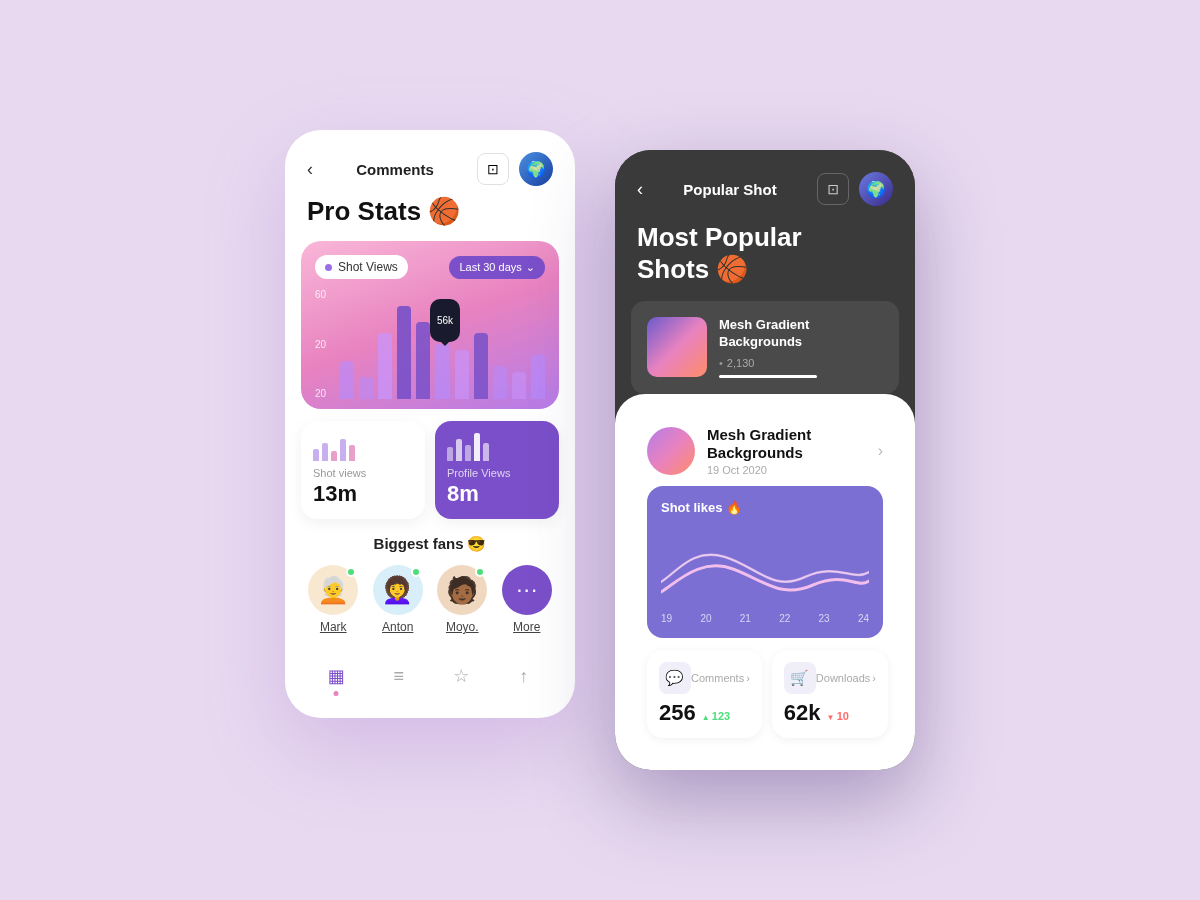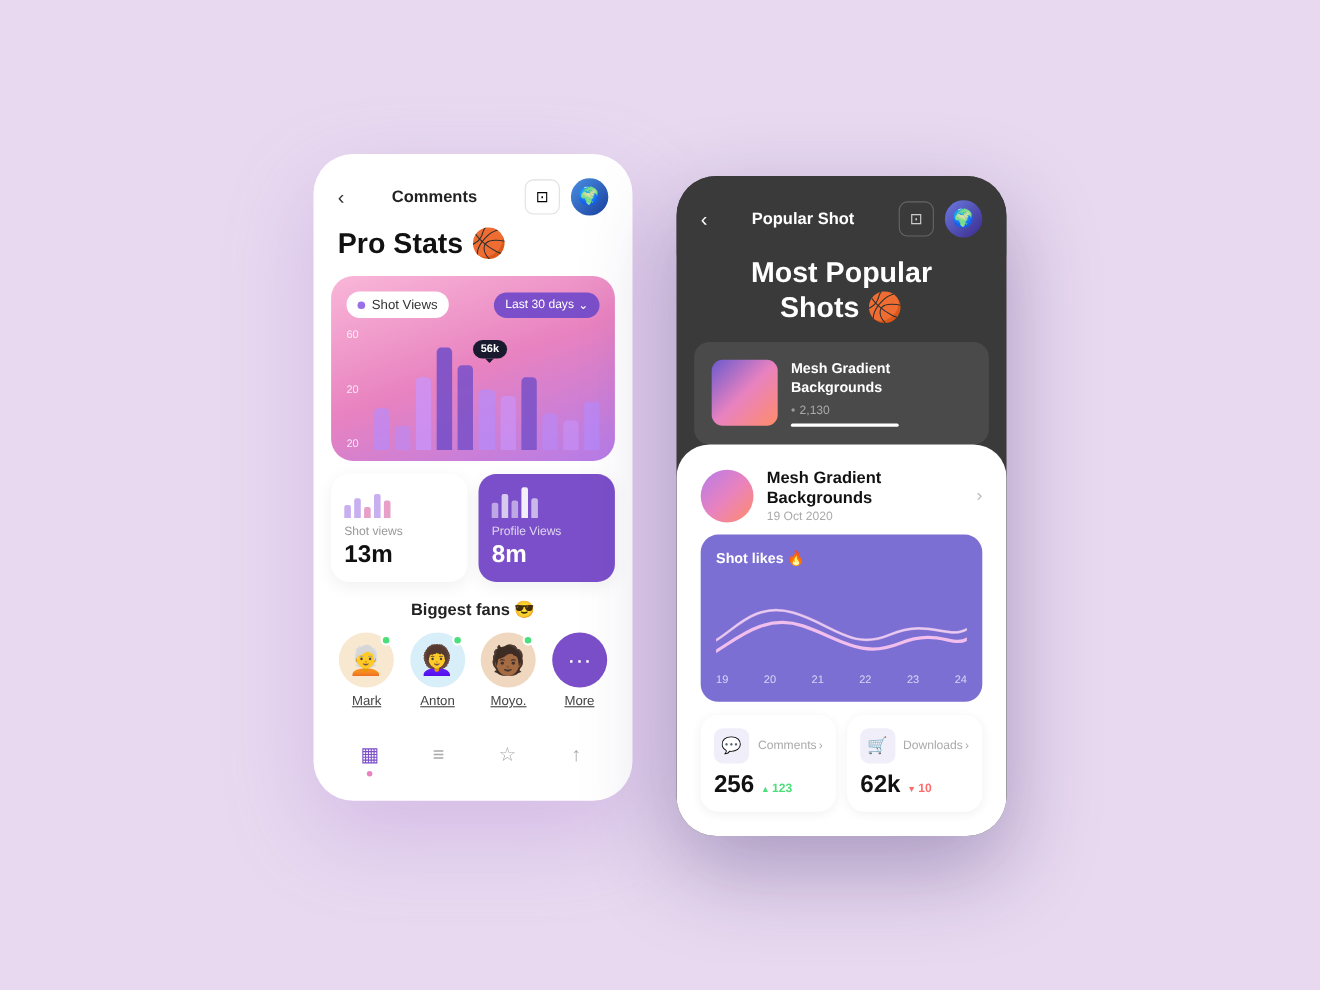--- a/index.html
+++ b/index.html
@@ -151,22 +151,22 @@
     }
     .bar {
       border-radius: 4px 4px 0 0;
       flex: 1;
     }
     .tooltip-bubble {
       position: absolute;
       background: #1a1a2e;
       color: white;
       font-size: 10px;
-      font-weight: 700;
-      padding: 3px 7px;
+      font-weight: 400;
+      padding: 16px 7px;
       border-radius: 10px;
       top: 10px;
       left: 115px;
     }
     .tooltip-bubble::after {
       content: '';
       position: absolute;
       bottom: -4px;
       left: 50%;
       transform: translateX(-50%);
@@ -319,21 +319,20 @@
       font-size: 15px;
       font-weight: 600;
       color: #fff;
     }
     .most-popular-title {
       font-size: 26px;
       font-weight: 800;
       color: #fff;
       padding: 0 22px 16px;
       line-height: 1.2;
-      text-align: center;
     }
 
     
     .top-shot-card {
       margin: 0 16px 0;
       background: #4a4a4a;
       border-radius: 14px;
       padding: 16px;
       display: flex;
       align-items: center;
@@ -369,21 +368,21 @@
       width: 60%;
       border-radius: 2px;
       margin-top: 6px;
     }
 
     
     .white-card {
       background: #ffffff;
       border-radius: 30px 30px 0 0;
       margin-top: 0;
-      padding: 22px;
+      padding: 32px;
     }
     .shot-detail-row {
       display: flex;
       align-items: center;
       gap: 12px;
       margin-bottom: 10px;
     }
     .shot-circle-icon {
       width: 48px;
       height: 48px;

